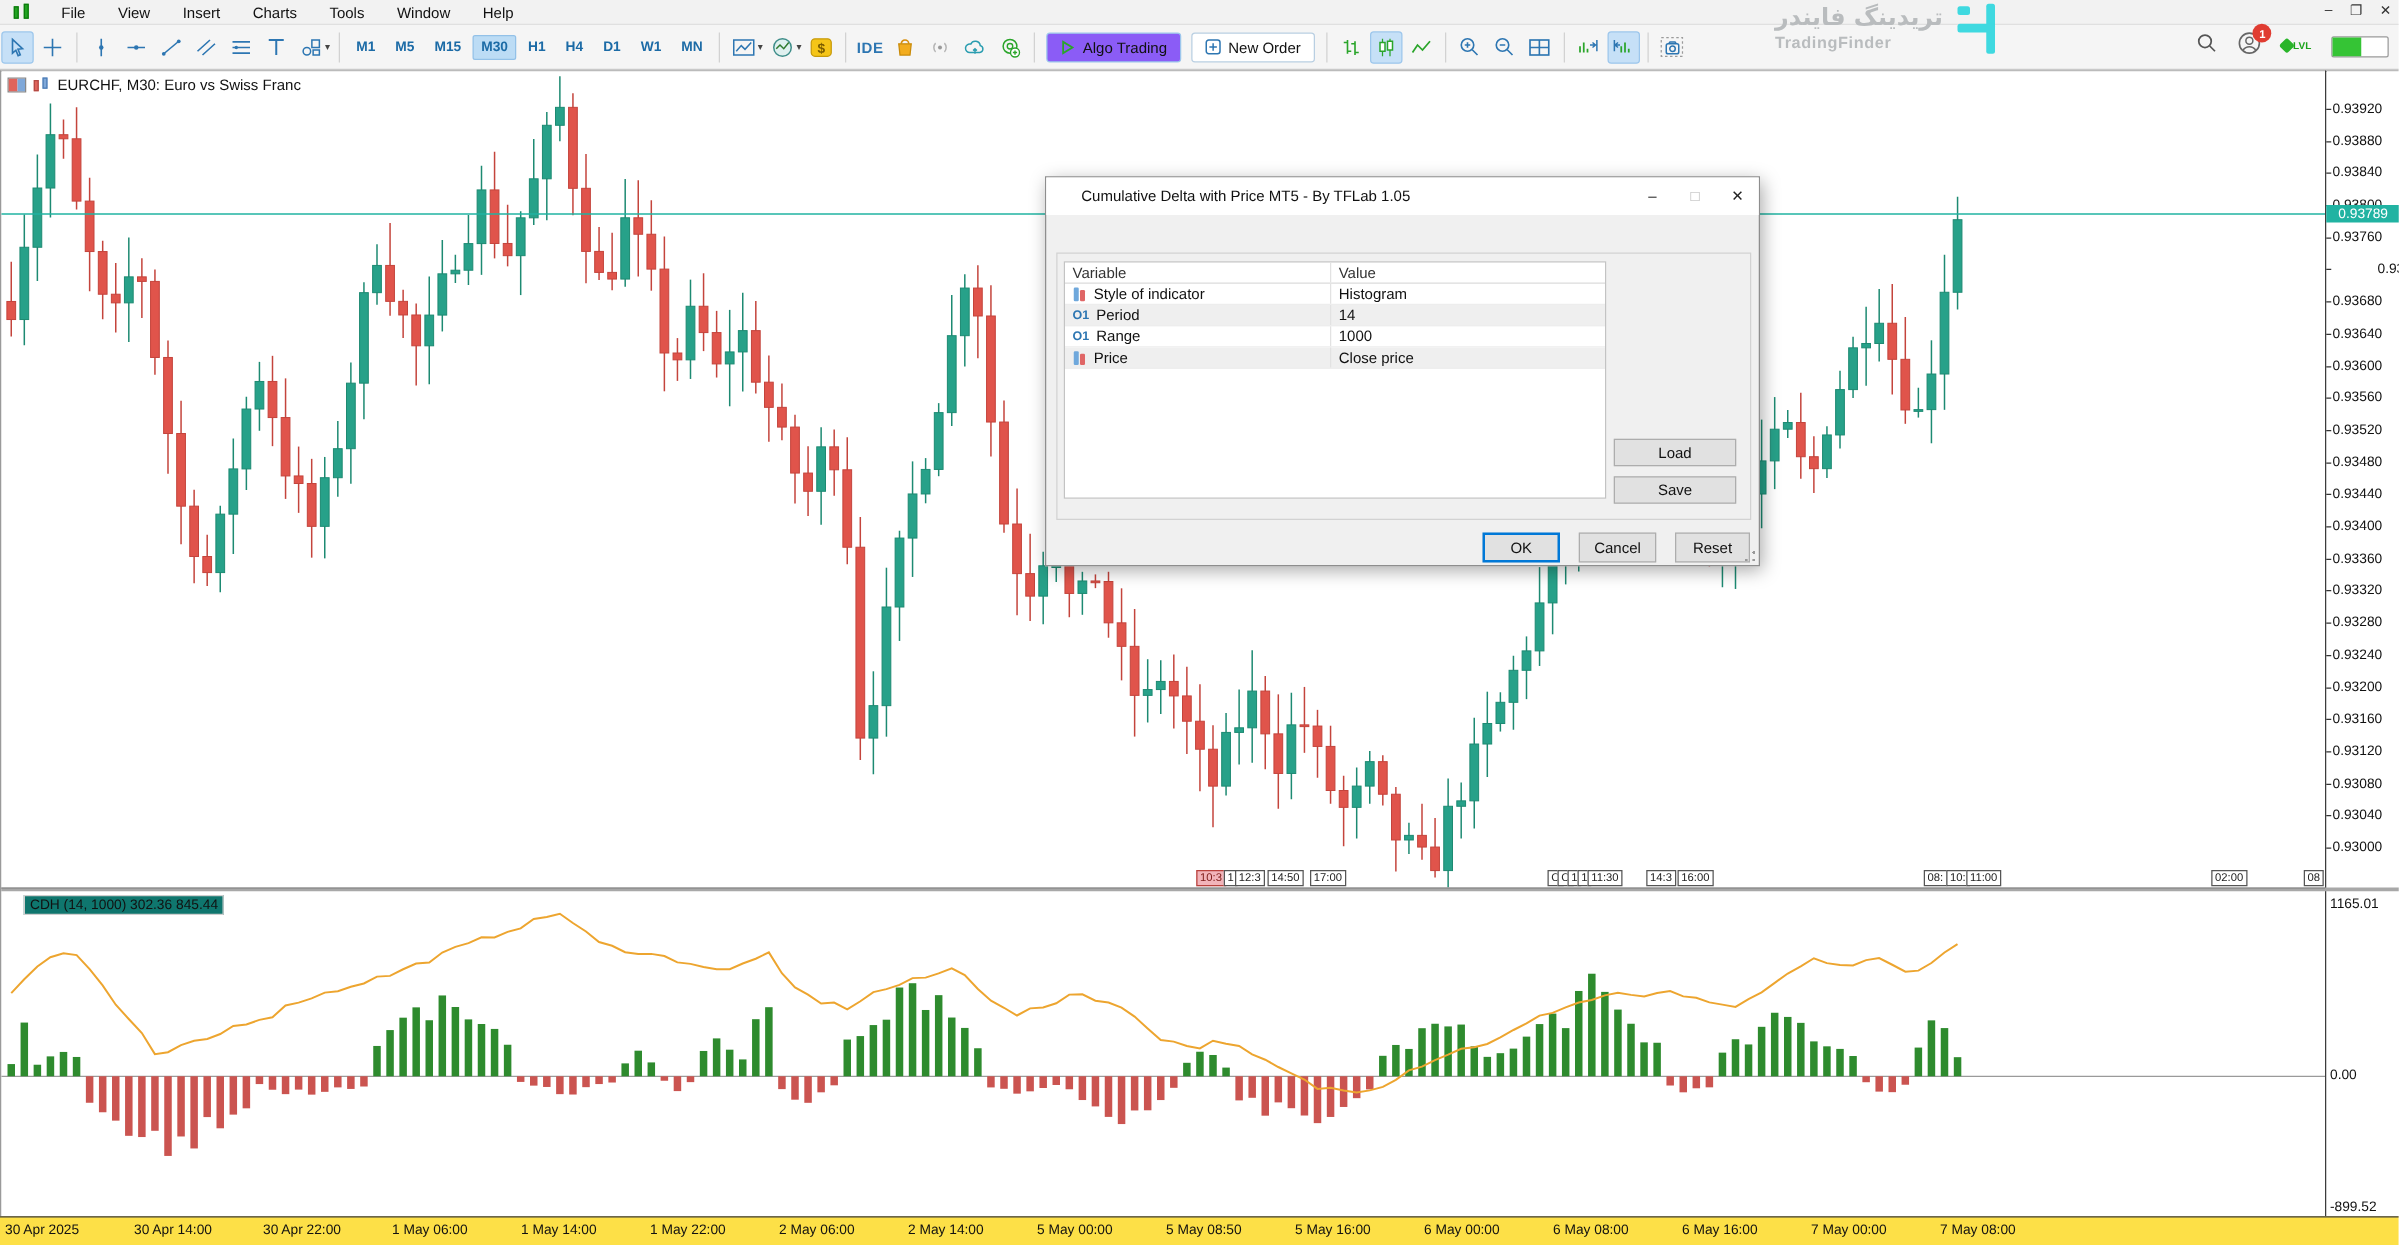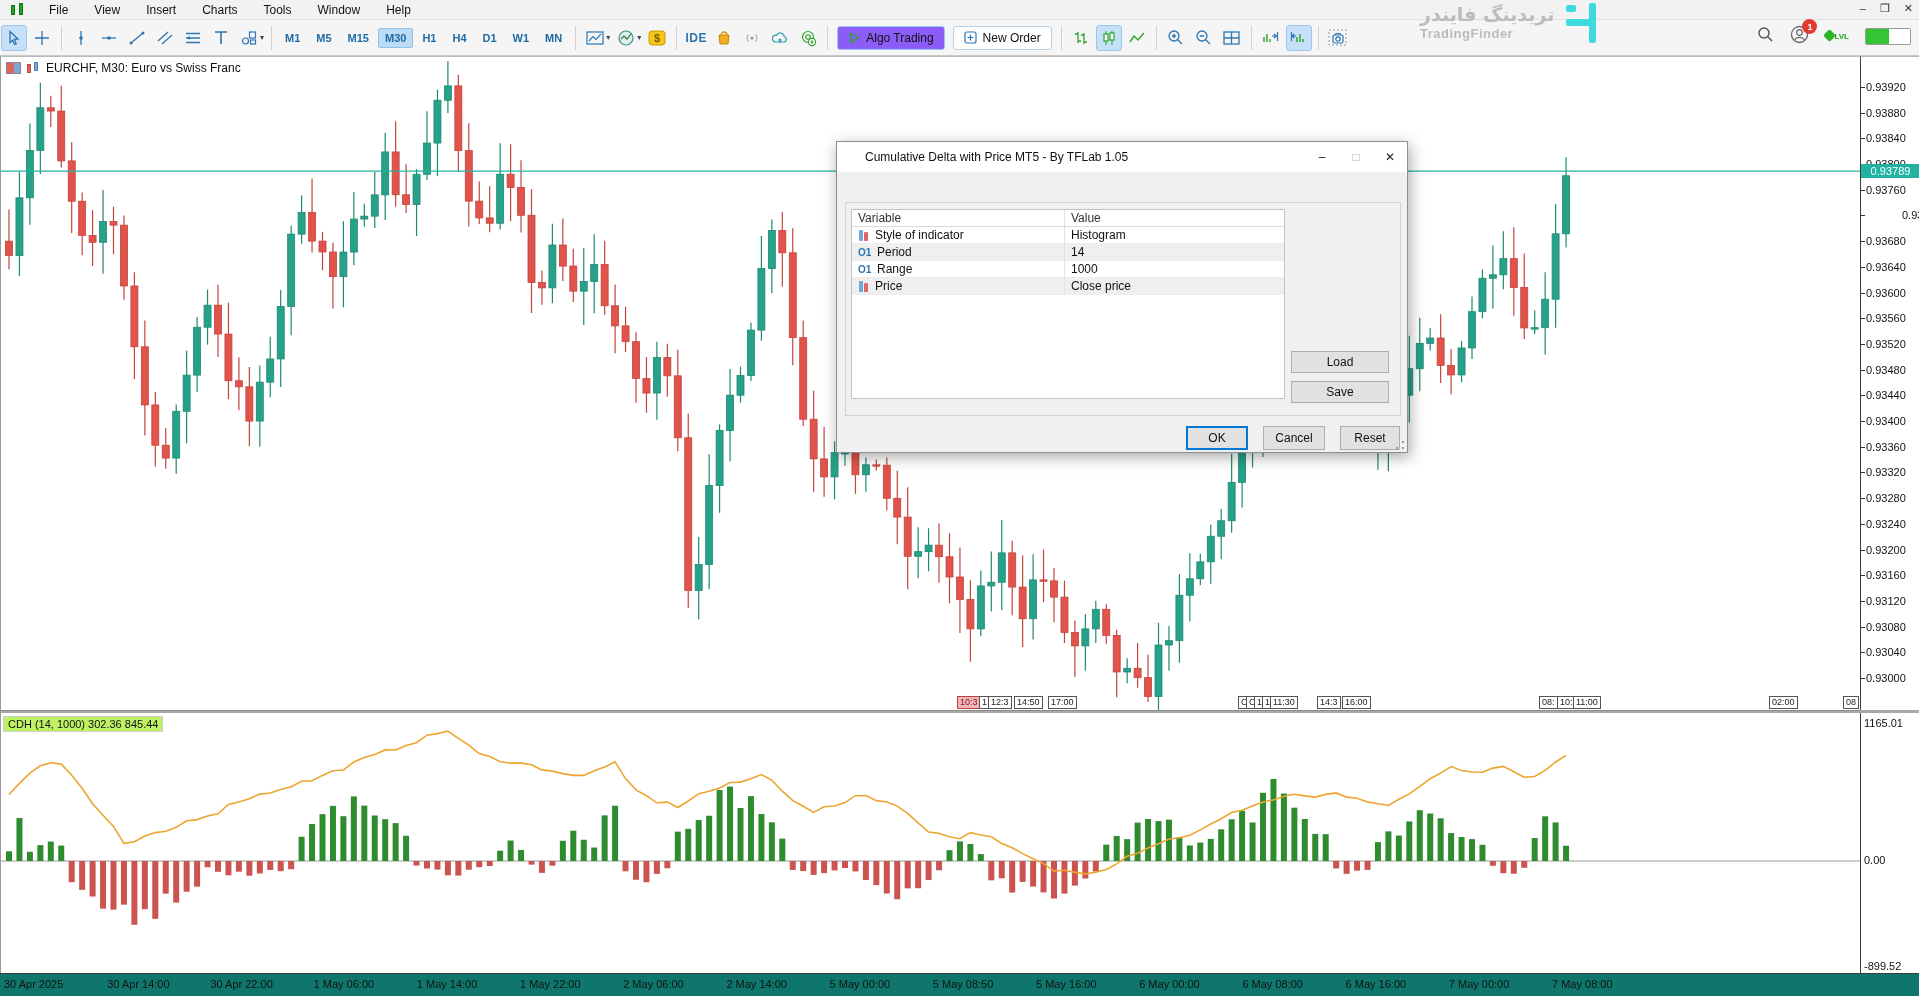--- a/index.html
+++ b/index.html
@@ -59,39 +59,39 @@
     font-size:12px; color:#111; z-index:3; }
   .hd-ic1 { width:15px; height:12px; border:1px solid #888; display:grid; grid-template-columns:1fr 1fr; }
   .hd-ic1 i:nth-child(1){background:#e0645c;} .hd-ic1 i:nth-child(2){background:#7fa8d9;}
   .hd-ic2 { width:15px; height:12px; position:relative; }
   .hd-ic2 i { position:absolute; width:4px; }
   .hd-ic2 .a { left:1px; top:2px; height:9px; background:#e0645c; border:1px solid #b34a44; }
   .hd-ic2 .b { left:8px; top:0; height:9px; background:#7fa8d9; border:1px solid #4d7db5; }
   #mainsvg { position:absolute; left:0; top:0; }
   #cdhsvg { position:absolute; left:0; top:656px; }
   .splitter { position:absolute; left:0; top:653px; width:1860px; height:3px; background:#a8a8a8; border-top:1px solid #8a8a8a; }
-  .ind-label { position:absolute; left:2px; top:659px; font-size:11px; color:#111; background:#bef264;
+  .ind-label { position:absolute; left:18px; top:659px; font-size:11px; color:#111; background:#0f766e;
     border:1px solid #cfcfcf; padding:1px 4px; z-index:2; }
   #tags { position:absolute; left:0; top:639px; width:1860px; height:14px; z-index:2; }
   .tag { position:absolute; top:0; height:13px; line-height:11px; font-size:9px; color:#222;
     background:#fff; border:1px solid #555; padding:0 2px; white-space:nowrap; }
   .tag.hl { background:#f2b4ba; border-color:#b8413d; color:#7d1b18; }
 
   
   .scale { position:absolute; left:1860px; top:56px; width:59px; height:917px; background:#fff;
     border-left:1px solid #3c3c3c; border-top:1px solid #bbb; font-size:11px; color:#111; }
   .ptick { position:absolute; left:5px; height:12px; line-height:12px; }
   .ptick::before { content:""; position:absolute; left:-5px; top:6px; width:4px; height:1px; background:#333; }
   .cur-price { position:absolute; left:0; width:59px; height:14px; background:#21b3a2; color:#fff;
     font-size:11px; line-height:14px; text-align:center; z-index:2; }
   .scale-div { position:absolute; left:-1px; top:653px; width:60px; height:3px; background:#a8a8a8; }
   .itick { position:absolute; left:3px; height:12px; line-height:12px; }
 
   
-  .timeaxis { position:absolute; left:0; top:973px; width:1919px; height:23px; background:#0f766e;
+  .timeaxis { position:absolute; left:0; top:973px; width:1919px; height:23px; background:#fde047;
     border-top:1px solid #3c3c3c; font-size:11px; color:#111; }
   .ttick { position:absolute; top:4px; white-space:nowrap; }
 
   
   .dialog { position:absolute; left:836px; top:141px; width:572px; height:312px; background:#f0f0f0;
     border:1px solid #8e8e8e; box-shadow:2px 4px 14px rgba(0,0,0,0.35); z-index:50; font-size:12px; color:#111; }
   .dlg-title { height:30px; background:#fff; display:flex; align-items:center; padding-left:28px; font-size:12px; }
   .dlg-controls { margin-left:auto; display:flex; }
   .dlg-controls span { width:34px; height:28px; display:flex; align-items:center; justify-content:center; font-size:12px; color:#222; }
   .dlg-controls .dis { color:#b5b5b5; }

